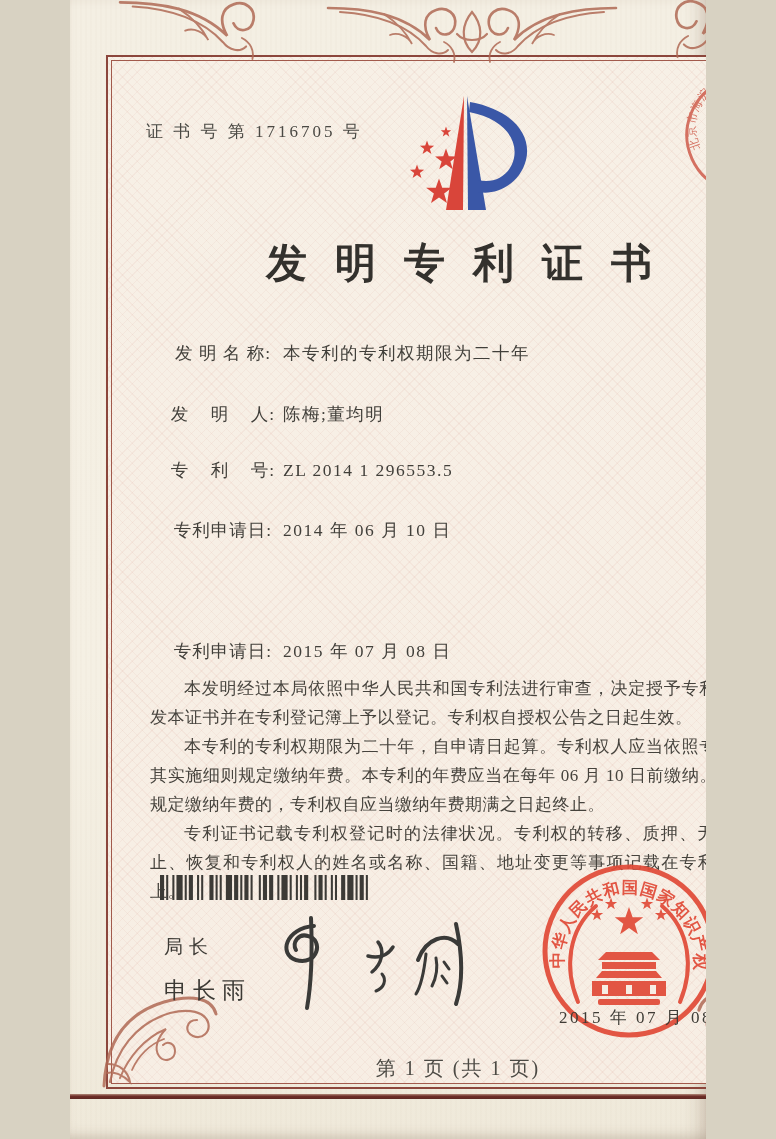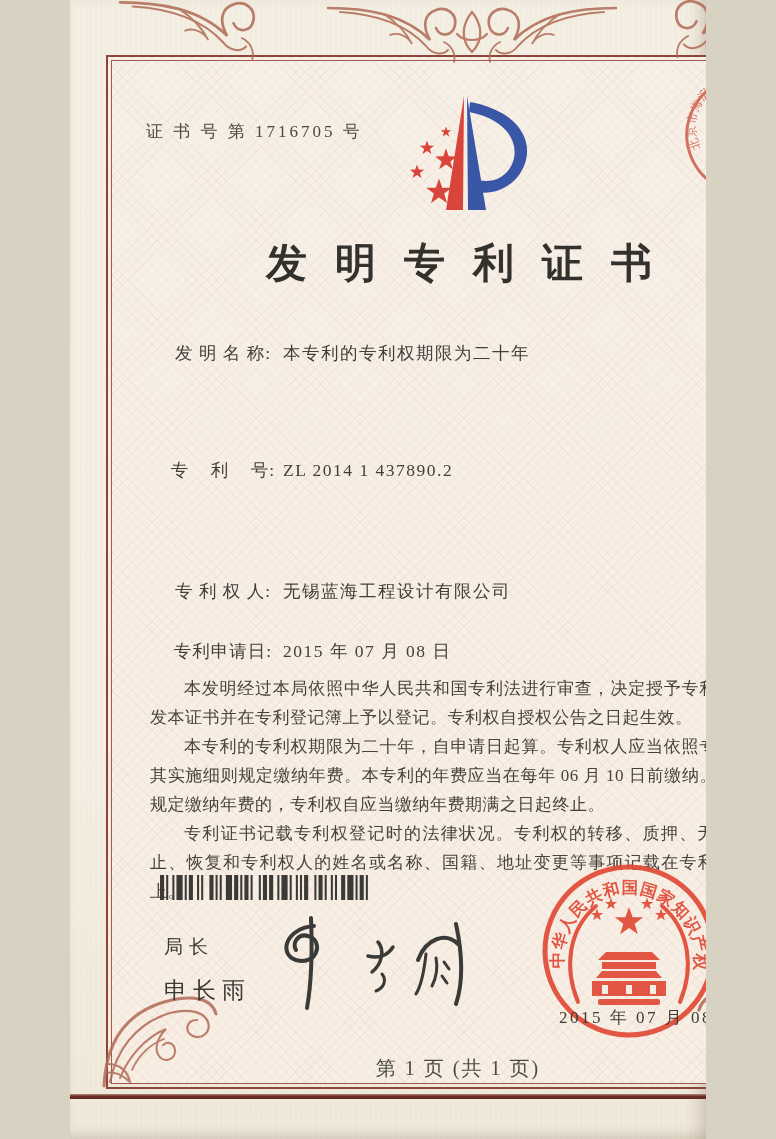--- a/index.html
+++ b/index.html
@@ -194,25 +194,28 @@
       <text x="70" y="64" text-anchor="middle" font-size="13.5" fill="#cf5c4b" letter-spacing="3">印花税</text>
       <text x="70" y="84" text-anchor="middle" font-size="12.5" fill="#cf5c4b" letter-spacing="1">代扣专用章</text>
     </svg>
   </div>
 
   <div class="doc-title">发明专利证书</div>
 
   <div class="field-row" style="top:341px">
     <span class="f-label">发 明 名 称:</span><span class="f-value">本专利的专利权期限为二十年</span>
   </div>
+  <div class="field-row" style="top:402px">
+    <span class="f-label">发    明    人:</span><span class="f-value">陈梅;董均明</span>
+  </div>
   <div class="field-row" style="top:458px">
-    <span class="f-label">专    利    号:</span><span class="f-value">ZL 2014 1 437890.2</span>
-  </div>
-  <div class="field-row" style="top:579px">
-    <span class="f-label">专 利 权 人:</span><span class="f-value">无锡蓝海工程设计有限公司</span>
+    <span class="f-label">专    利    号:</span><span class="f-value">ZL 2014 1 296553.5</span>
+  </div>
+  <div class="field-row" style="top:518px">
+    <span class="f-label">专利申请日:</span><span class="f-value">2014 年 06 月 10 日</span>
   </div>
   <div class="field-row" style="top:639px">
     <span class="f-label">专利申请日:</span><span class="f-value">2015 年 07 月 08 日</span>
   </div>
 
   <div class="body-text">
     <p>本发明经过本局依照中华人民共和国专利法进行审查，决定授予专利权，颁发本证书并在专利登记簿上予以登记。专利权自授权公告之日起生效。</p>
     <p>本专利的专利权期限为二十年，自申请日起算。专利权人应当依照专利法及其实施细则规定缴纳年费。本专利的年费应当在每年 06 月 10 日前缴纳。未按照规定缴纳年费的，专利权自应当缴纳年费期满之日起终止。</p>
     <p>专利证书记载专利权登记时的法律状况。专利权的转移、质押、无效、终止、恢复和专利权人的姓名或名称、国籍、地址变更等事项记载在专利登记簿上。</p>
   </div>

